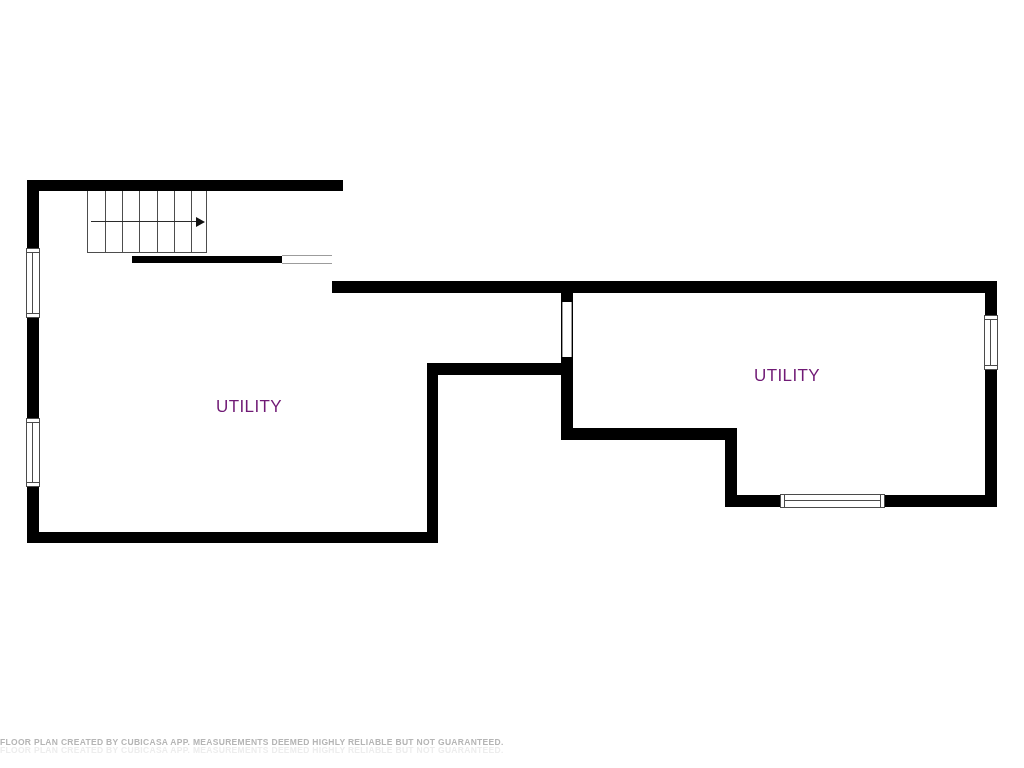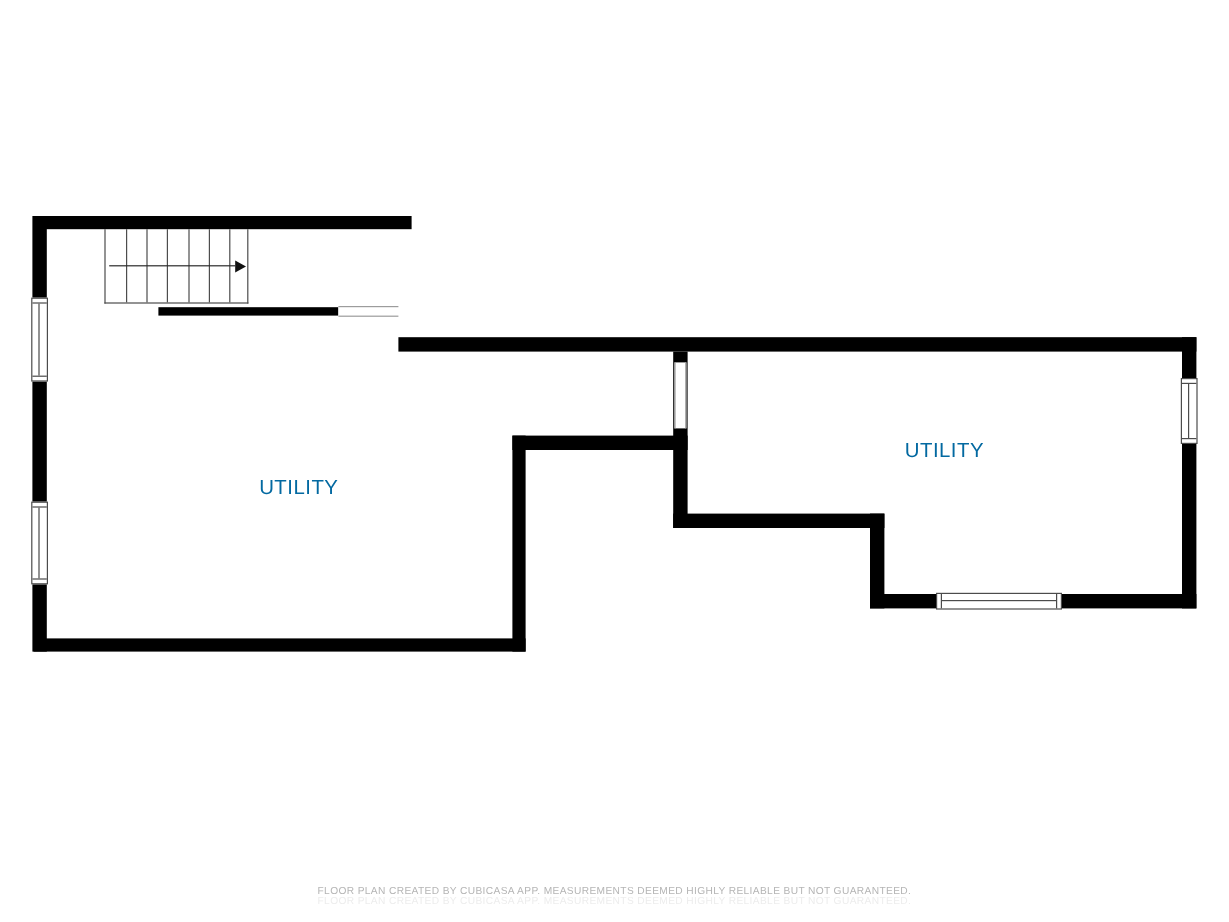--- a/index.html
+++ b/index.html
@@ -28,25 +28,25 @@
   }
   .tread{position:absolute;top:0;bottom:0;width:1px;background:#4d4d4d;}
   .arrow-line{position:absolute;height:1px;background:#2b2b2b;}
   .arrow-head{
     position:absolute;width:0;height:0;
     border-top:5px solid transparent;border-bottom:5px solid transparent;
     border-left:9px solid #111111;
   }
   .room-label{
     position:absolute;transform:translate(-50%,-50%);
-    font-size:17px;color:#0369a1;letter-spacing:0.4px;white-space:nowrap;
+    font-size:17px;color:#701a75;letter-spacing:0.4px;white-space:nowrap;
   }
   .footer{
-    position:absolute;left:0;width:100%;text-align:center;
-    font-size:8.5px;letter-spacing:0.3px;white-space:nowrap;
+    position:absolute;left:0;width:100%;
+    font-size:8.5px;letter-spacing:0.3px;white-space:nowrap;font-weight:bold;
   }
   .footer.line1{top:737px;color:#b5b5b5;}
   .footer.line2{top:745px;color:#ededed;}
 </style>
 </head>
 <body>
 
 <div class="canvas">
   <div id="plan-layer">
       <div class="wall" style="left: 28px; top: 180px; width: 315px; height: 11px;"></div>

